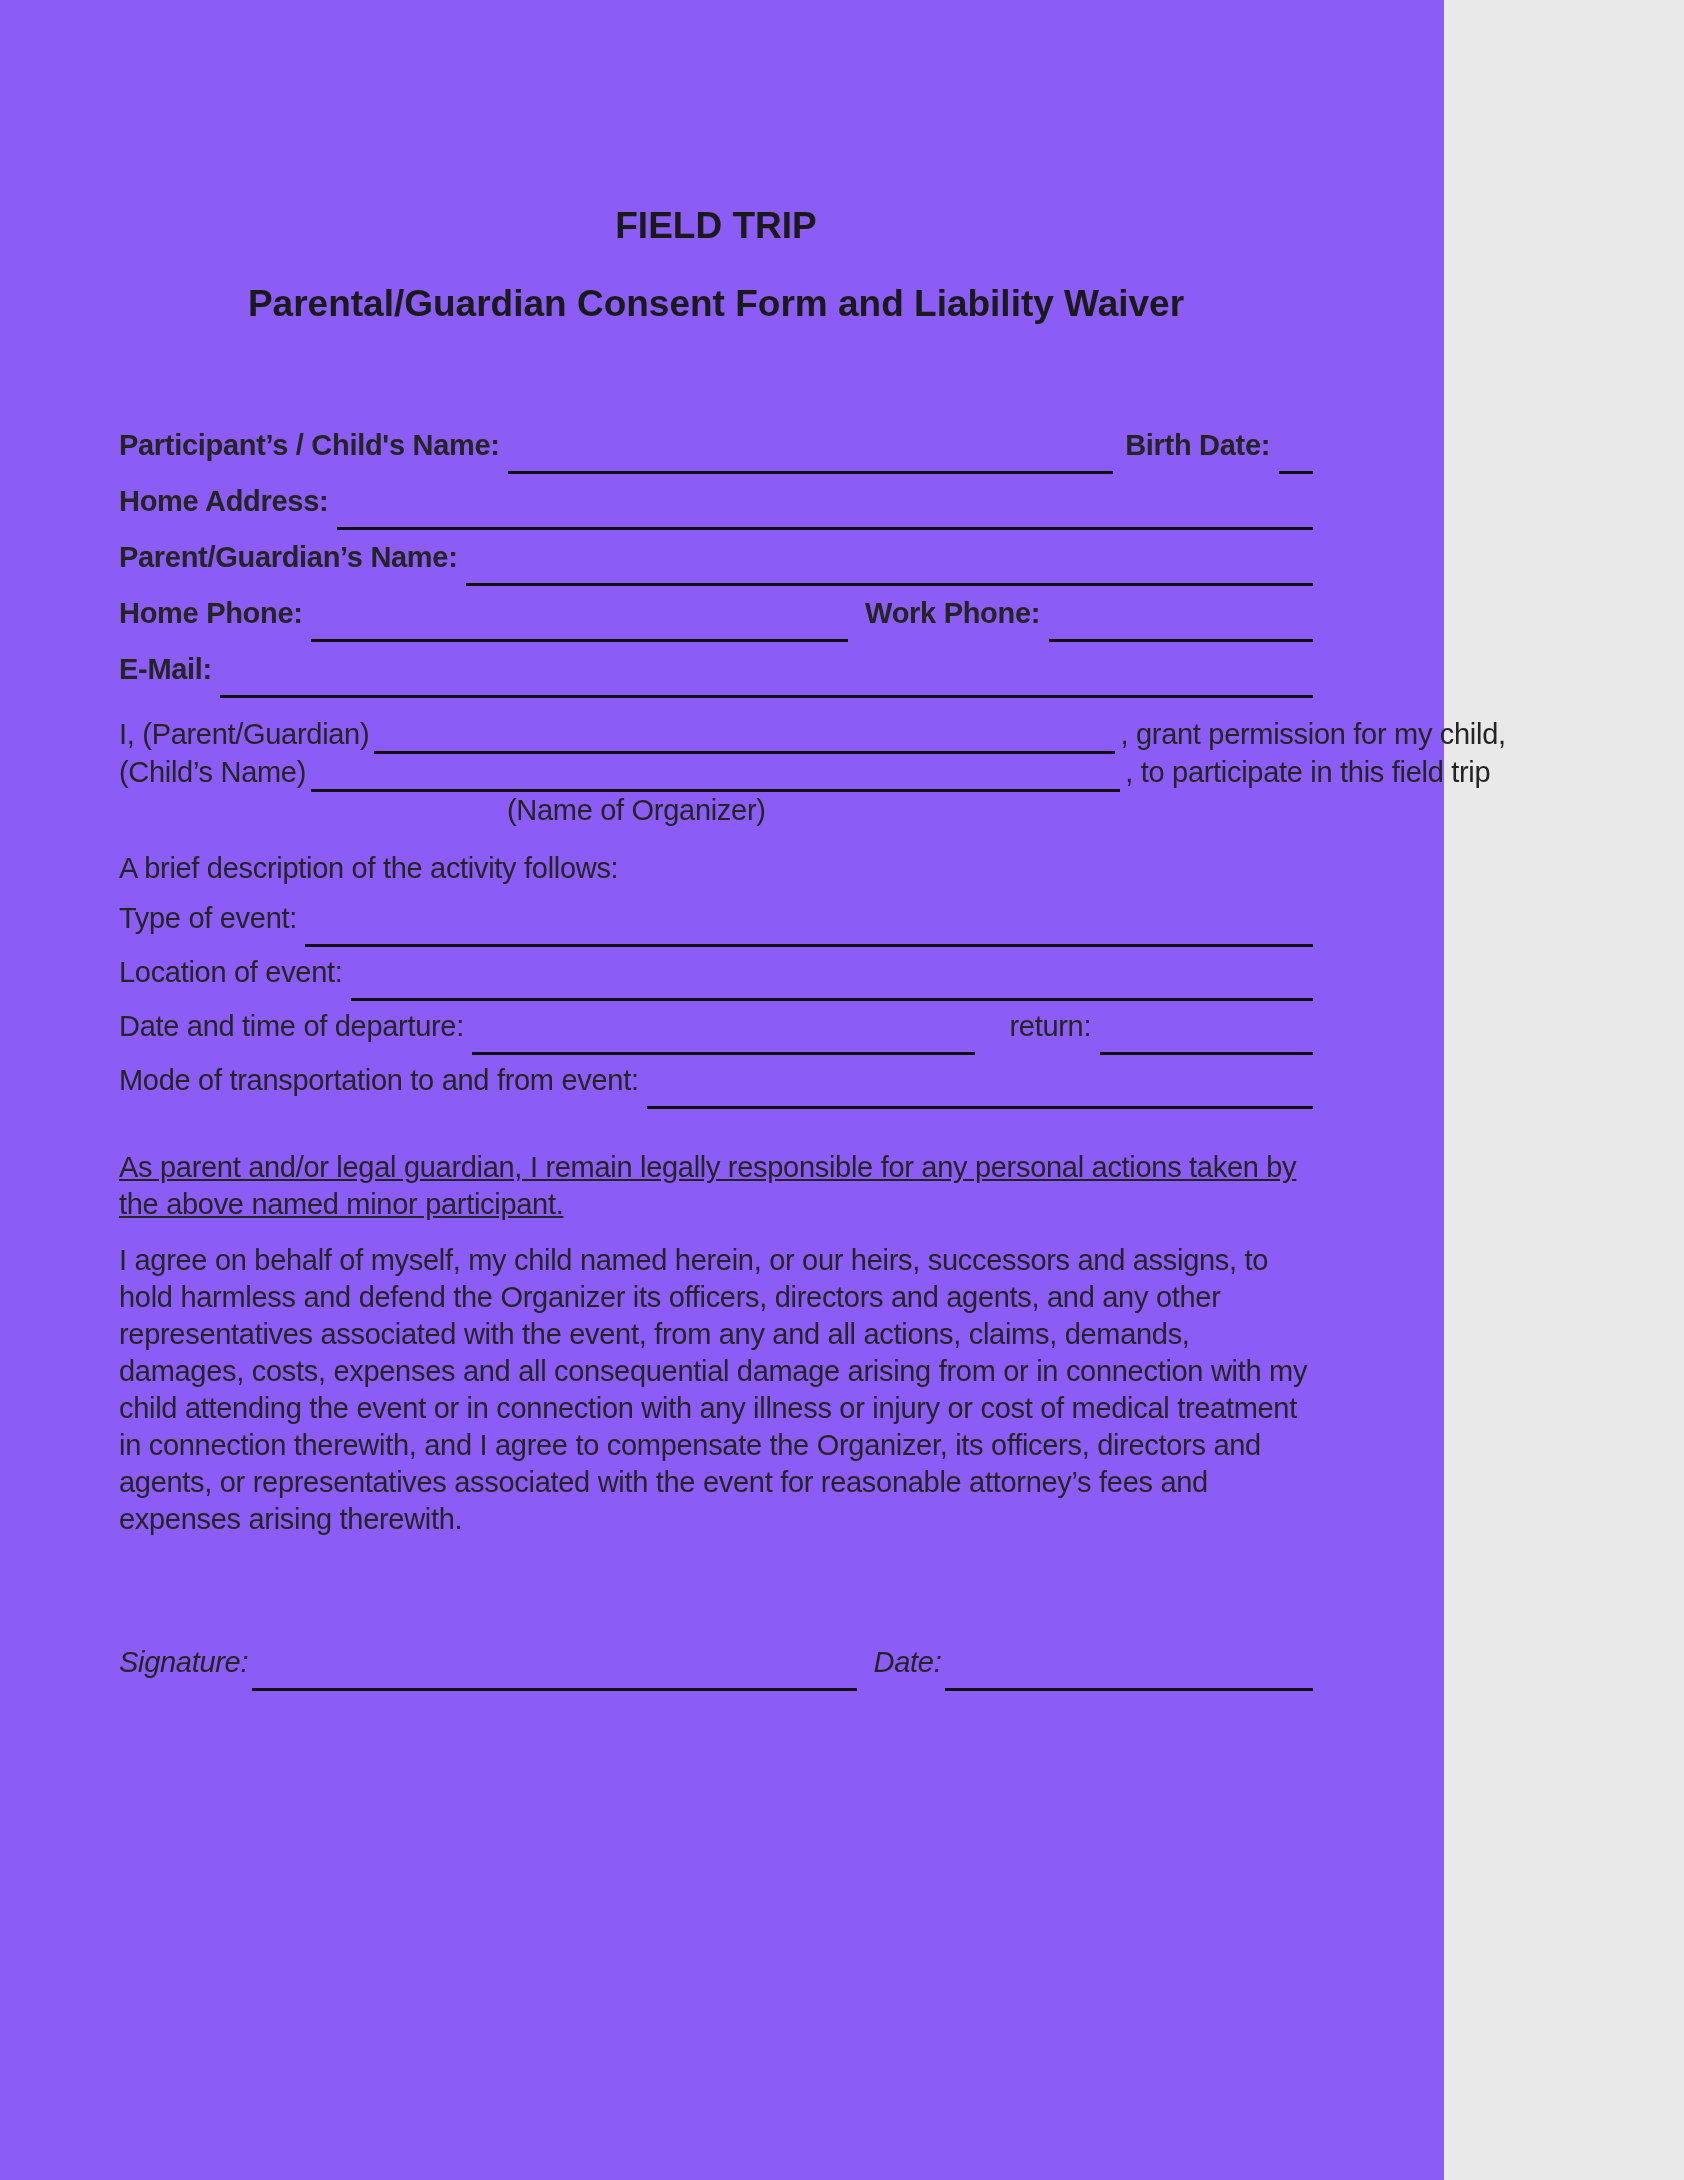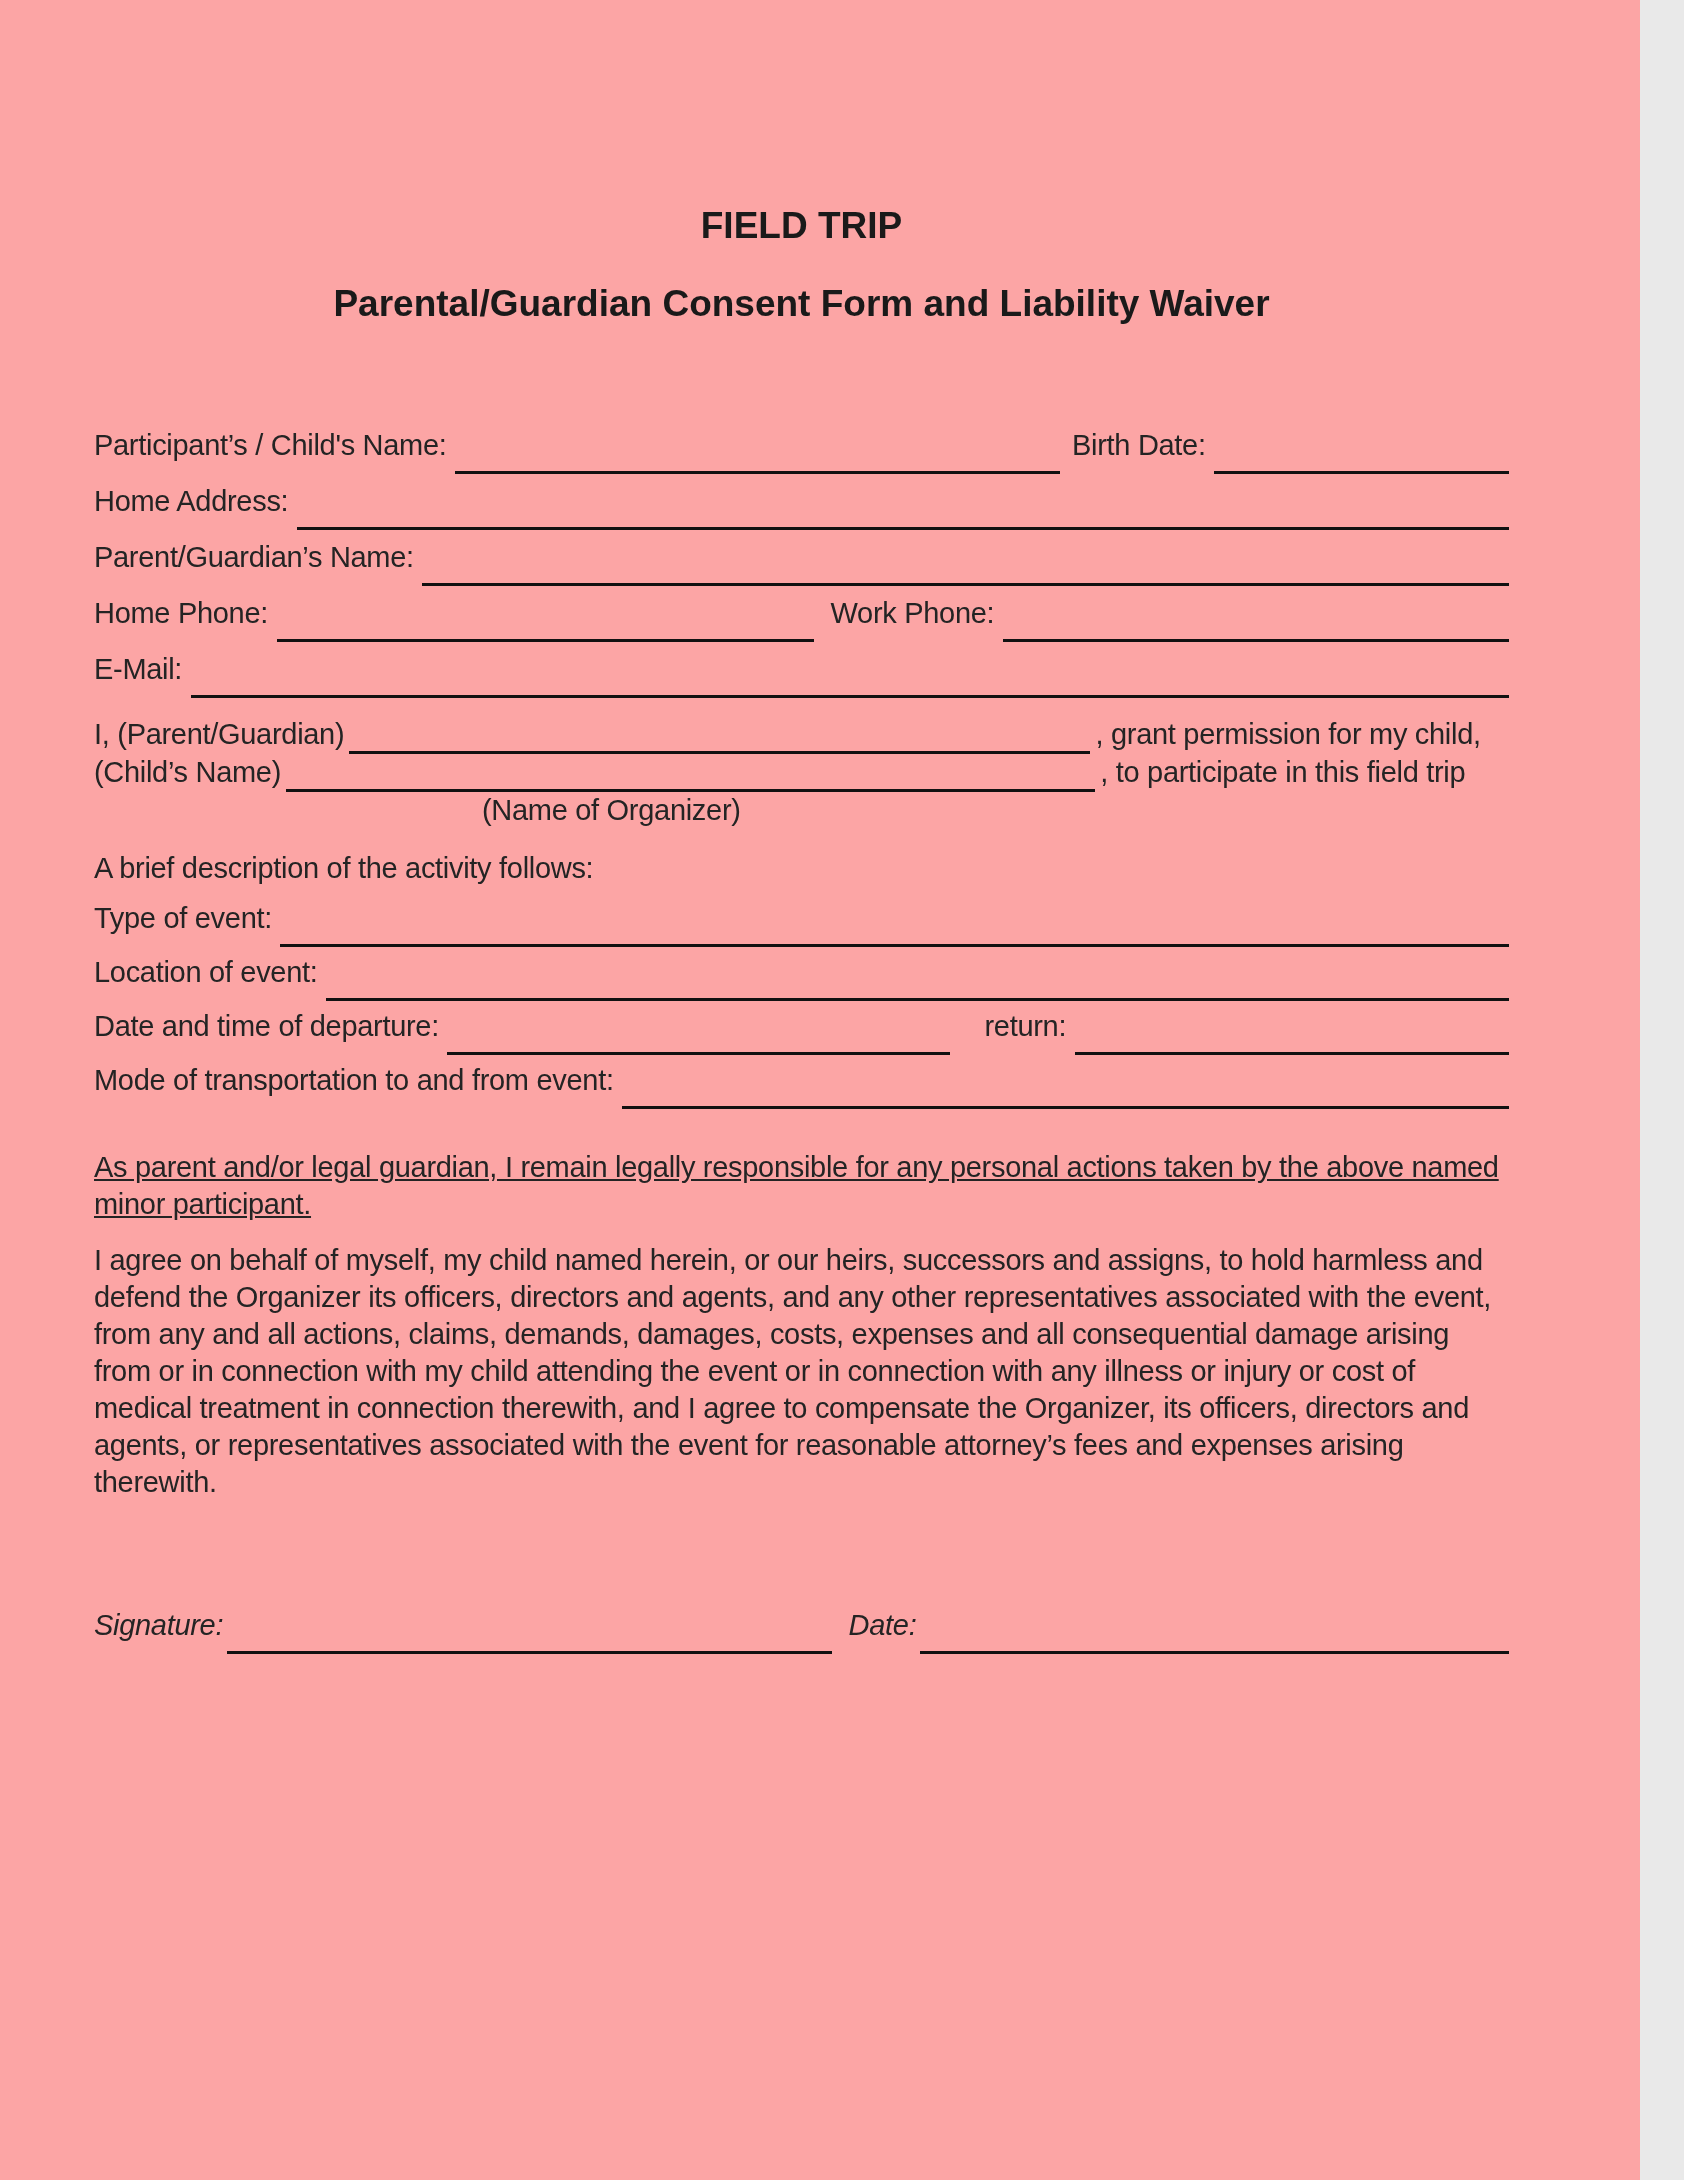--- a/index.html
+++ b/index.html
@@ -1,39 +1,39 @@
 <!DOCTYPE html>
 <html style="font-size:13.6px"><head>
 <meta charset="utf-8">
 <style>
   html,body { margin:0; padding:0; background:#e9e9e9; }
   .page {
     position:relative;
-    width:1640px; height:2181px;
-    background:#fca5a5;
+    width:1444px; height:2181px;
+    background:#8b5cf6;
     box-sizing:border-box;
-    padding:204px 131px 0 94px;
+    padding:204px 131px 0 119px;
     font-family:"Liberation Sans","DejaVu Sans",sans-serif;
     color:#242424;
     font-size:29px;
     letter-spacing:-0.3px;
   }
   .t1, .t2 {
     text-align:center;
     font-weight:bold;
     font-size:37px;
     line-height:44px;
     color:#1a1a1a;
     letter-spacing:0;
   }
   .t2 { margin-top:34px; }
 
   .section-contact { margin-top:101px; }
 
-  .frow { display:flex; height:37px; margin-bottom:19px; }
+  .frow { display:flex; height:37px; margin-bottom:19px;font-weight:bold; }
   .flabel { line-height:37px; white-space:nowrap; }
   .blank {
     border-bottom:3.4px solid #111111;
     height:44px;
     margin-left:8.5px;
   }
   .blank.grow { flex:1 1 auto; }
   .blank.tight { margin-left:3.4px; }
 
   .w710 { width:605px; flex:0 0 auto; }

